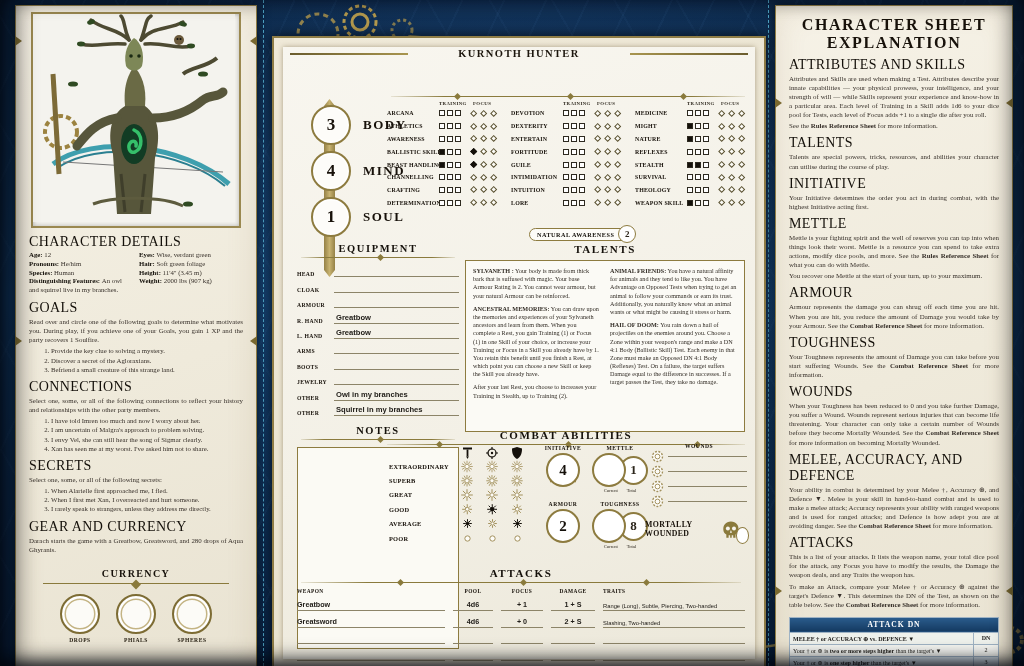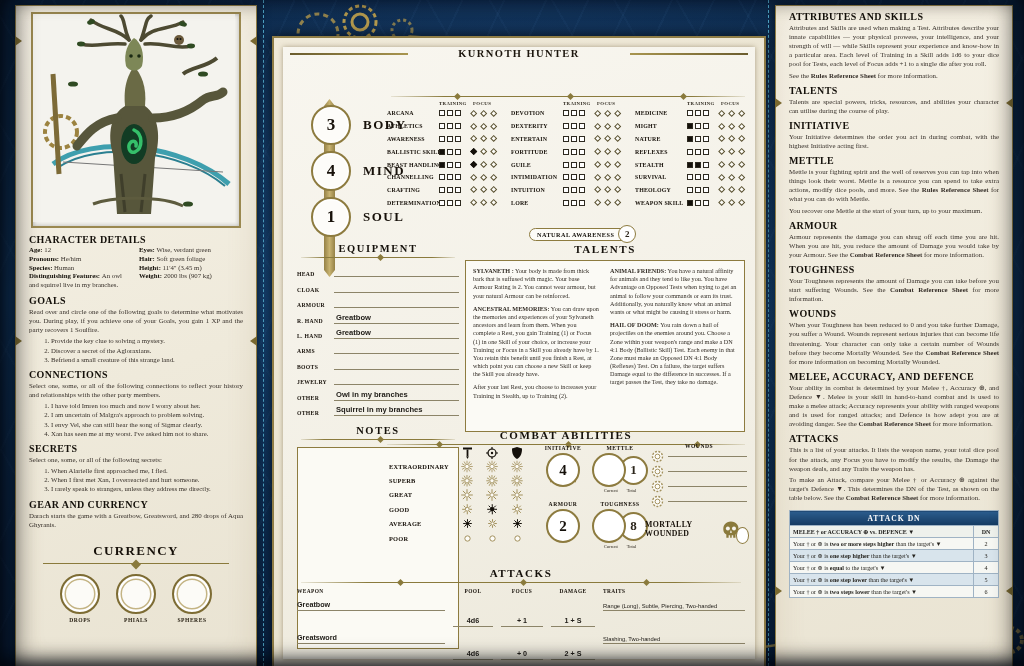--- a/index.html
+++ b/index.html
@@ -19,36 +19,36 @@
   
   .panel{position:absolute;background:linear-gradient(160deg,#f6f2e7 0%,#efeadb 55%,#e9e3d2 100%);
     border:1px solid #8f7d46;box-shadow:0 0 10px rgba(0,0,0,.65), inset 0 0 30px rgba(140,115,60,.16);z-index:2;}
 
   .edge-arrow{position:absolute;width:0;height:0;border-top:5px solid transparent;border-bottom:5px solid transparent;z-index:3;}
   .edge-arrow.left{border-left:7px solid #7a6930;left:-1px;}
   .edge-arrow.right{border-right:7px solid #7a6930;right:-1px;}
 
   .panel-title{font-size:16px;letter-spacing:1.6px;text-align:center;color:#17110a;line-height:1.12;margin:10px 6px 4px;font-weight:600;}
 
-  .sec-h{font-weight:bold;font-size:10px;letter-spacing:.4px;color:#14100a;margin:5px 0 1px;}
+  .sec-h{font-weight:normal;font-size:14px;letter-spacing:.4px;color:#14100a;margin:5px 0 1px;}
   .sec-p{font-size:6.9px;line-height:1.32;color:#37302a;text-align:justify;margin:0 0 2px;}
   .num-list{margin:1px 0 2px 0;padding-left:22px;font-size:6.8px;line-height:1.35;color:#37302a;}
   .num-list li{margin:0;}
 
   
   #left-panel{left:15px;top:5px;width:240px;height:666px;}
   .portrait-frame{margin:6px auto 6px;width:206px;height:212px;border:2px solid #9a8850;background:#f2f1ec;box-shadow:inset 0 0 4px rgba(0,0,0,.25);}
   .lp-body{padding:0 13px;}
   .det-cols{display:flex;gap:6px;}
   .det-col{flex:1;}
   .det-row{font-size:6.8px;line-height:1.3;color:#37302a;}
   .det-row b{color:#14100a;}
 
   .currency-wrap{margin-top:14px;text-align:center;}
-  .currency-title{font-size:13px;letter-spacing:1.4px;color:#17110a;font-weight:600;}
+  .currency-title{font-size:10px;letter-spacing:1.4px;color:#17110a;font-weight:600;}
   .cur-divider{position:relative;height:5px;margin:2px 14px 8px;}
   .cur-divider::before{content:"";position:absolute;left:0;right:0;top:2px;height:1.5px;background:#8a7a3c;}
   .cur-divider::after{content:"";position:absolute;left:50%;top:0;width:7px;height:7px;background:#8a7a3c;transform:translateX(-50%) rotate(45deg);}
   .cur-row{display:flex;justify-content:center;gap:16px;}
   .cur-slot{text-align:center;}
   .cur-circle{width:36px;height:36px;border:2px solid #7d6c34;border-radius:50%;background:#fcfbf7;box-shadow:inset 0 0 0 2.5px #fff, inset 0 0 0 4px #c4b484;margin:0 auto;}
   .cur-label{font-size:5.6px;letter-spacing:.5px;margin-top:3px;color:#241d10;font-weight:bold;}
 
   
   #sheet-outer{left:272px;top:36px;width:490px;height:630px;background:linear-gradient(150deg,#efe9d8,#e7e0cc);border:2px solid #8f7d46;box-shadow:0 0 12px rgba(0,0,0,.7);z-index:2;position:absolute;}
@@ -132,21 +132,21 @@
 
   #mortal{position:absolute;left:250px;top:86px;width:116px;display:flex;align-items:center;}
   #mortal .txt{font-size:7.8px;font-weight:700;letter-spacing:.4px;color:#17110a;line-height:1.15;padding-left:12px;}
   .mw-circle{width:15px;height:15px;border:1.6px solid #8d7b3f;border-radius:50%;background:#fff;margin-left:-5px;margin-top:12px;}
 
   
   #attacks{position:absolute;left:14px;top:520px;width:448px;}
   .atk-grid{margin-top:4px;display:grid;grid-template-columns:148px 40px 42px 44px 1fr;column-gap:8px;}
   .atk-h{font-size:5.4px;font-weight:700;letter-spacing:.4px;color:#17110a;}
   .atk-c{border-bottom:1px solid #8c8468;font-family:"Liberation Sans",sans-serif;font-size:7.2px;font-weight:bold;color:#23201b;height:14.8px;display:flex;align-items:flex-end;padding-bottom:1px;}
-  .atk-c.ctr{justify-content:center;margin-top:16px;}
+  .atk-c.ctr{justify-content:center;}
   .atk-c.traits{font-size:5.8px;font-weight:normal;}
 
   
   #right-panel{left:775px;top:5px;width:236px;height:666px;}
   .rp-body{padding:0 13px;}
 
   table.dn{width:100%;border-collapse:collapse;margin-top:8px;border:1px solid #8fa6ba;}
   table.dn td,table.dn th{border:1px solid #9fb3c4;}
   .dn-title{background:linear-gradient(180deg,#2b5d8d,#143a61);color:#fff;font-size:7.6px;font-weight:700;letter-spacing:1px;text-align:center;padding:2.5px 0;}
   .dn-sub td{font-size:6px;font-weight:700;padding:2px 3px;background:#eef1ec;color:#1d1c1a;}
@@ -1173,20 +1173,21 @@
 
   </div>
   </div>
 
   <div id="right-panel" class="panel">
     <span class="edge-arrow left" style="top:92px"></span>
     <span class="edge-arrow right" style="top:92px"></span>
     <span class="edge-arrow left" style="top:580px"></span>
     <span class="edge-arrow right" style="top:580px"></span>
 
+    <div class="panel-title">CHARACTER SHEET EXPLANATION</div>
 
     <div class="rp-body">
       <div>
           <div class="sec-h">ATTRIBUTES AND SKILLS</div>
           <p class="sec-p"><span>Attributes and Skills are used when making a Test. Attributes describe your innate capabilities — your physical prowess, your intelligence, and your strength of will — while Skills represent your experience and know-how in a particular area. Each level of Training in a Skill adds 1d6 to your dice pool for Tests, each level of Focus adds +1 to a single die after you roll.</span></p>
           <p class="sec-p"><span>See the </span><b>Rules Reference Sheet</b><span> for more information.</span></p>
           <div class="sec-h">TALENTS</div>
           <p class="sec-p"><span>Talents are special powers, tricks, resources, and abilities your character can utilise during the course of play.</span></p>
           <div class="sec-h">INITIATIVE</div>
           <p class="sec-p"><span>Your Initiative determines the order you act in during combat, with the highest Initiative acting first.</span></p>

